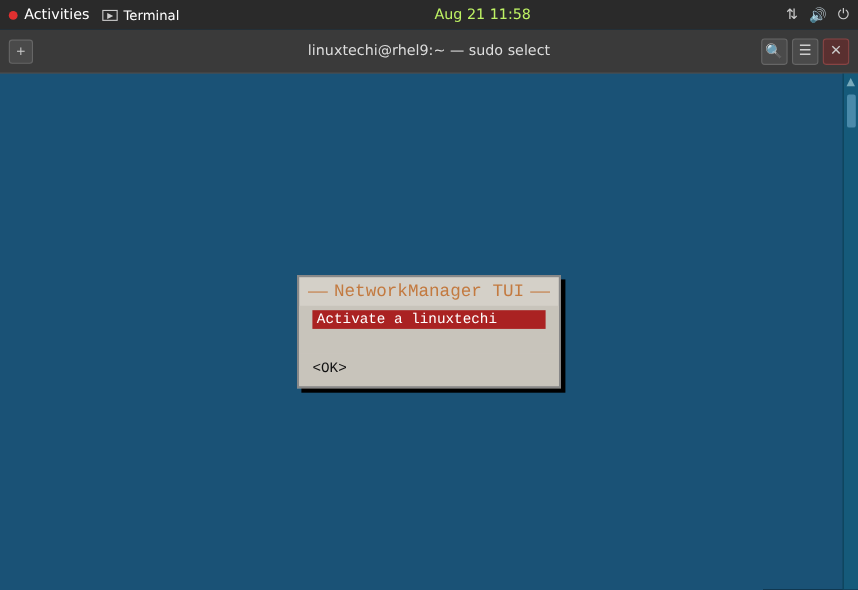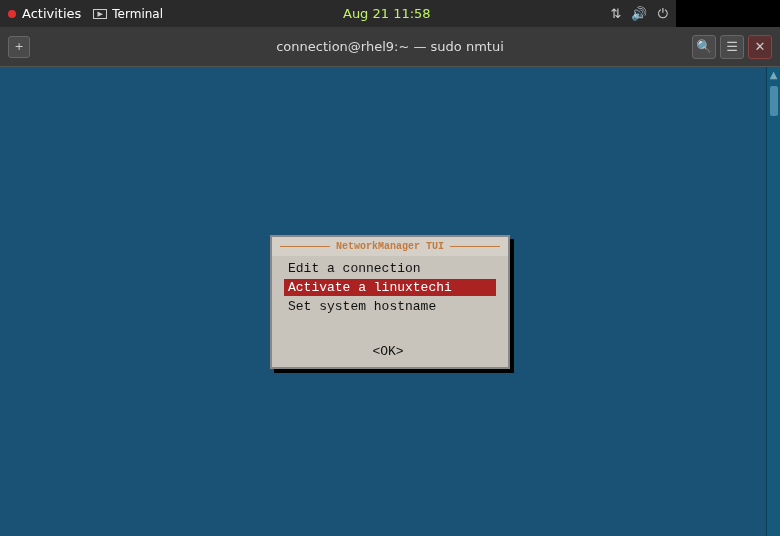--- a/index.html
+++ b/index.html
@@ -6,21 +6,21 @@
     body {
       width: 780px;
       height: 536px;
       overflow: hidden;
       font-family: 'DejaVu Sans', sans-serif;
       background: #000;
     }
 
     
     #topbar {
-      width: 676px;
+      width: 780px;
       height: 27px;
       background: #2a2a2a;
       display: flex;
       align-items: center;
       justify-content: space-between;
       padding: 0 8px;
       color: #fff;
       font-size: 13px;
     }
     #topbar-left {
@@ -166,22 +166,22 @@
       margin-right: 6px;
     }
     .dialog-title-line-right {
       flex: 1;
       height: 1px;
       background: #c37a40;
       margin-left: 6px;
     }
     .dialog-title-text {
       color: #c37a40;
-      font-weight: bold;
-      font-size: 10px;
+      font-weight: normal;
+      font-size: 16px;
       white-space: nowrap;
     }
 
     .dialog-body {
       padding: 4px 12px 10px 12px;
       background: #c8c4bb;
     }
 
     .dialog-subtitle {
       color: #4466cc;
@@ -200,21 +200,21 @@
       background: #aa2222;
       color: #fff;
     }
 
     .menu-separator {
       height: 10px;
     }
 
     .dialog-footer {
       padding: 6px 16px 8px 12px;
-      text-align: center;
+      text-align: left;
       background: #c8c4bb;
     }
     .ok-btn {
       color: #111;
       font-size: 13px;
       cursor: pointer;
     }
 
     
     #scrollbar {
@@ -266,42 +266,40 @@
     <span class="sys-icon">⏻</span>
   </div>
 </div>
 
 <div id="terminal-window">
 
   <div id="terminal-titlebar">
     <div id="terminal-titlebar-left">
       <div class="ttb-btn">+</div>
     </div>
-    <div id="terminal-titlebar-center">connection@rhel9:~ — sudo nmtui</div>
+    <div id="terminal-titlebar-center">linuxtechi@rhel9:~ — sudo select</div>
     <div id="terminal-titlebar-right">
       <div class="ttb-action-btn">🔍</div>
       <div class="ttb-action-btn">☰</div>
       <div class="ttb-action-btn ttb-close-btn">✕</div>
     </div>
   </div>
 
   <div id="terminal-content">
 
     <div id="nmtui-dialog">
       <div class="dialog-title-bar">
         <div class="dialog-title-line-left"></div>
         <span class="dialog-title-text">NetworkManager TUI</span>
         <div class="dialog-title-line-right"></div>
       </div>
 
       <div class="dialog-body">
 
-        <div class="menu-item">Edit a connection</div>
         <div class="menu-item selected">Activate a linuxtechi</div>
-        <div class="menu-item">Set system hostname</div>
 
         <div class="menu-separator"></div>
 
       </div>
 
       <div class="dialog-footer">
         <span class="ok-btn">&lt;OK&gt;</span>
       </div>
     </div>
 

